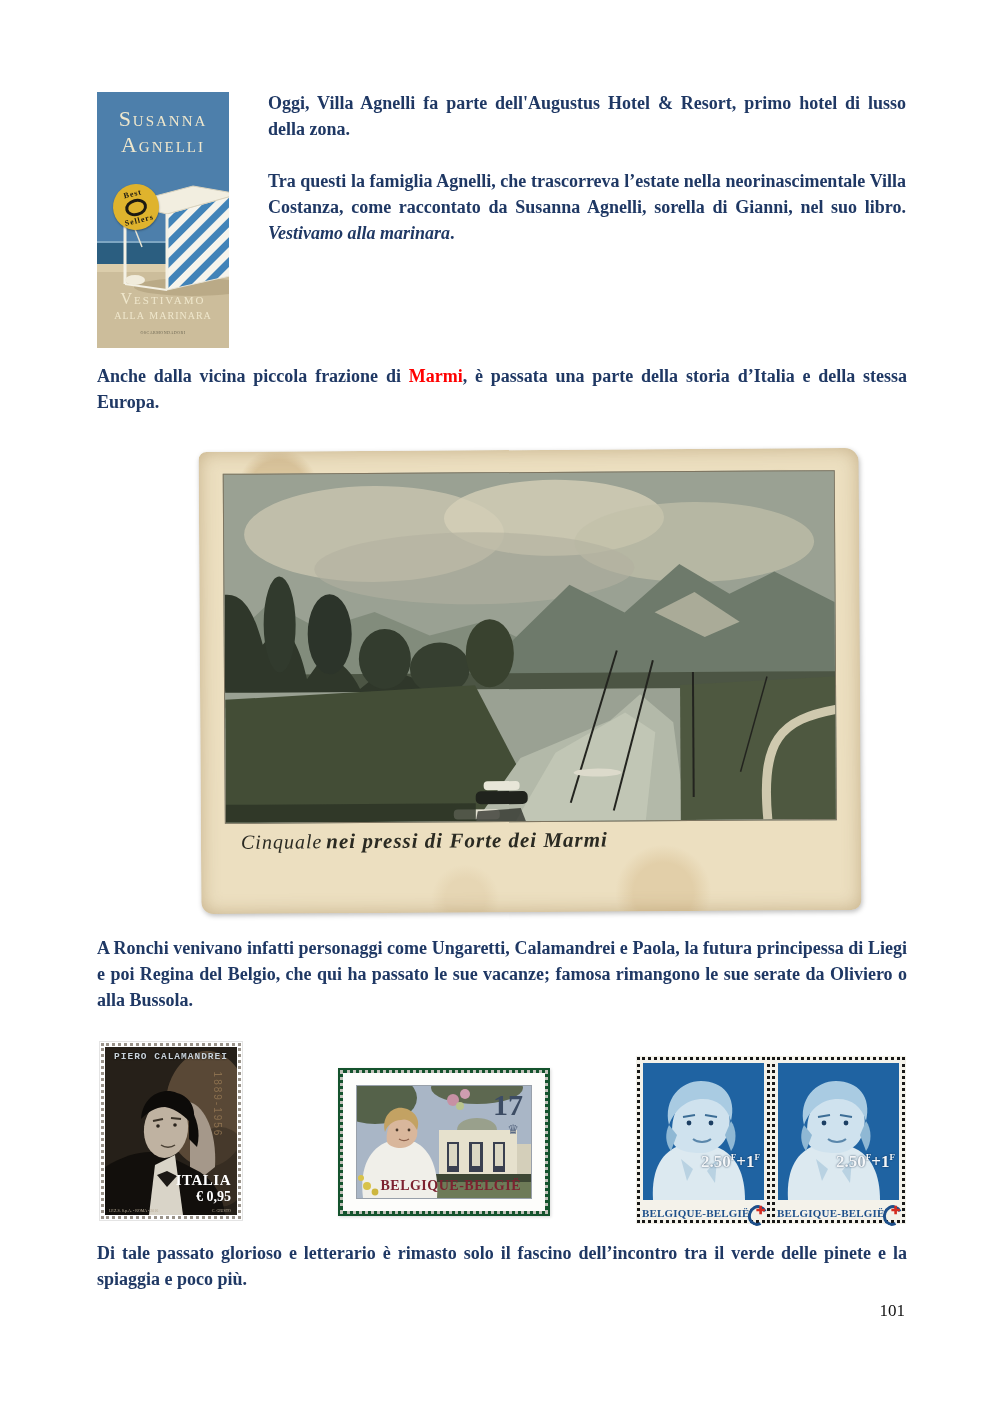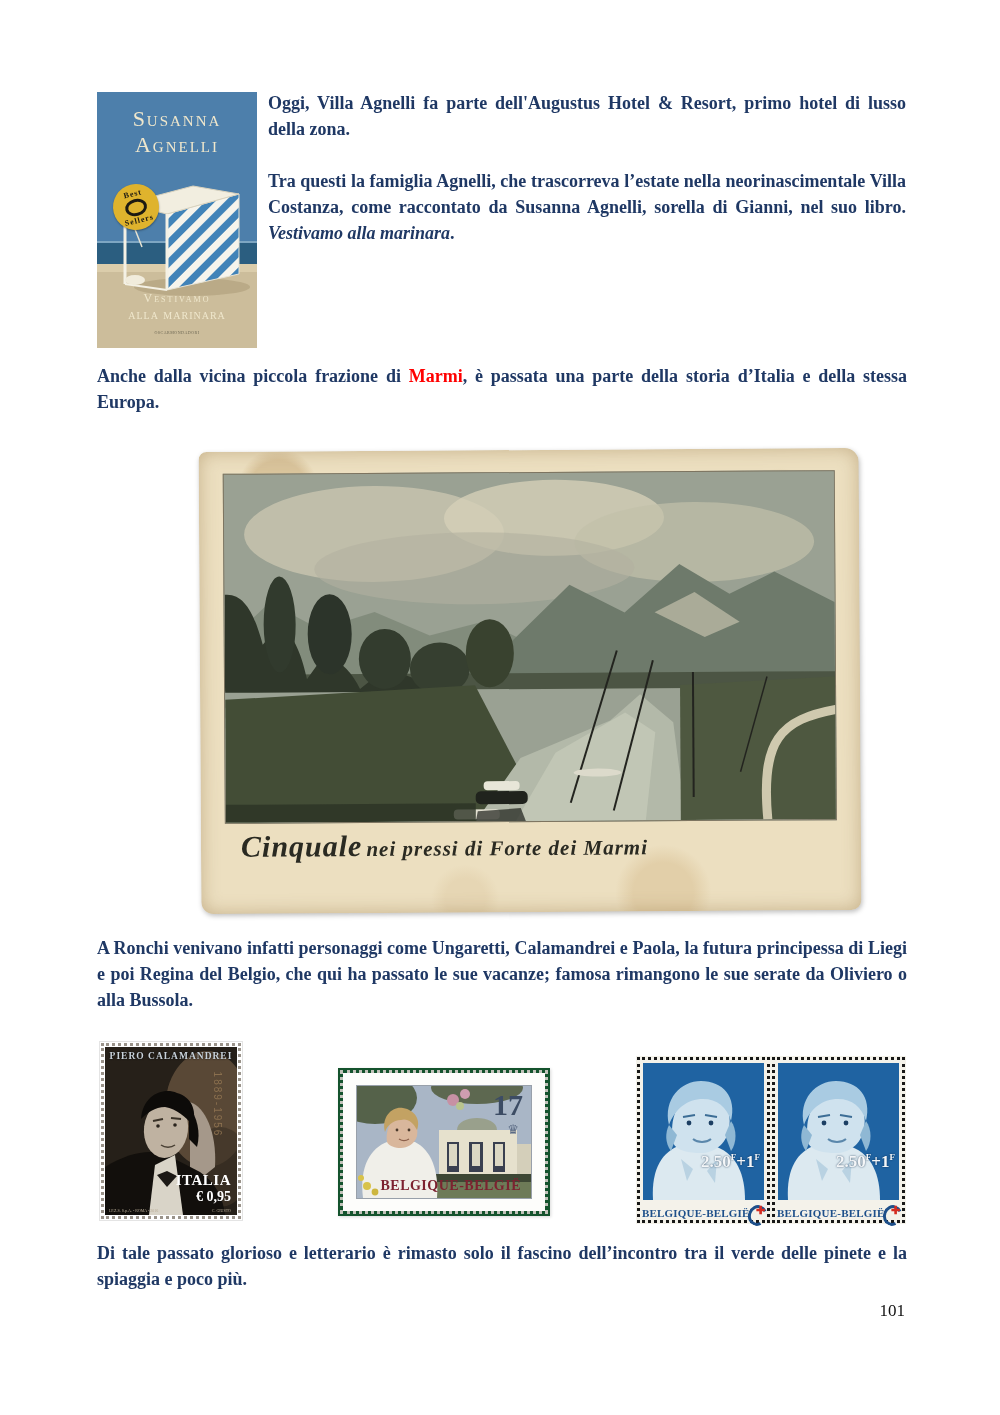--- a/index.html
+++ b/index.html
@@ -8,69 +8,69 @@
     font-family:"Liberation Serif", serif;
   }
   .para{
     color:#1F3864;font-weight:bold;font-size:18px;line-height:26px;
     text-align:justify;margin:0;
   }
   .red{color:#FF0000;}
   .italic{font-style:italic;}
 
   
-  #book-cover{position:absolute;left:97px;top:92px;width:160px;height:256px;overflow:hidden;}
+  #book-cover{position:absolute;left:97px;top:92px;width:132px;height:256px;overflow:hidden;}
   #top-text{position:absolute;left:268px;top:90px;width:638px;}
   #top-text p{margin-bottom:26px;}
   #para4{position:absolute;left:97px;top:363px;width:810px;}
   #postcard{position:absolute;left:200px;top:450px;width:660px;height:462px;
     background:#ecdfc0;
     background-image:
       radial-gradient(circle at 12% 8%, #d9c49c 0 28px, transparent 40px),
       radial-gradient(circle at 88% 12%, #dcc8a2 0 22px, transparent 36px),
       radial-gradient(circle at 70% 96%, #e2cfa9 0 30px, transparent 48px),
       radial-gradient(circle at 40% 97%, #e6d6b4 0 20px, transparent 34px);
     border-radius:8px 14px 10px 12px;
     box-shadow:inset 0 0 18px rgba(150,120,70,.45), 1px 2px 5px rgba(0,0,0,.25);
     transform:rotate(-.35deg);
   }
   #postcard-photo-frame{position:absolute;left:24px;top:22px;right:24px;height:348px;
     border:1px solid #7d7460;background:#99a093;overflow:hidden;}
   #postcard-caption{position:absolute;left:40px;top:378px;right:30px;height:46px;
     color:#2a2a22;font-style:italic;white-space:nowrap;}
-  #postcard-caption .lead{font-size:30px;font-weight:bold;letter-spacing:1px;}
+  #postcard-caption .lead{font-size:20px;font-weight:normal;letter-spacing:1px;}
   #postcard-caption .rest{font-size:21px;font-weight:bold;letter-spacing:1px;}
   #para5{position:absolute;left:97px;top:935px;width:810px;}
   #para6{position:absolute;left:97px;top:1240px;width:810px;}
   #page-number{position:absolute;right:95px;top:1301px;font-size:17px;color:#111;}
 
   
   #book-cover svg{position:absolute;left:0;top:0;}
   .cover-author{position:absolute;left:0;top:14px;width:100%;text-align:center;
     color:#efe7cc;font-size:22px;letter-spacing:2px;line-height:26px;font-variant:small-caps;}
   .cover-title{position:absolute;left:0;top:198px;width:100%;text-align:center;
     color:#efe7cc;font-variant:small-caps;}
-  .cover-title .t1{font-size:12px;letter-spacing:2px;display:block;line-height:17px;}
+  .cover-title .t1{font-size:16px;letter-spacing:2px;display:block;line-height:17px;}
   .cover-title .t2{font-size:14px;letter-spacing:1px;display:block;line-height:15px;}
   .cover-pub{position:absolute;left:0;top:238px;width:100%;text-align:center;
     color:#6d6753;font-size:4px;letter-spacing:.5px;}
   #cover-badge{position:absolute;left:16px;top:92px;width:46px;height:46px;border-radius:50%;
     background:#dfb32d;transform:rotate(-14deg);box-shadow:0 1px 2px rgba(0,0,0,.35);
     display:flex;flex-direction:column;align-items:center;justify-content:center;}
   #cover-badge .b1,#cover-badge .b2{font-size:8px;font-weight:bold;color:#1d1a12;letter-spacing:1px;line-height:8px;}
   #cover-badge .oval{width:16px;height:11px;border:3px solid #1d1a12;border-radius:50%;margin:1px 0;}
 
   
   #stamps-row{position:absolute;left:0;top:1040px;width:1000px;height:190px;}
   #stamp-calamandrei{position:absolute;left:100px;top:2px;width:132px;height:168px;
     background:#262019;border:5px solid #fff;outline:3px dotted #9a938a;outline-offset:-4px;
     box-shadow:0 0 0 1px #e4e4e4;}
   #stamp-calamandrei svg{position:absolute;left:0;top:0;}
   .cal-name{position:absolute;left:0;top:4px;width:100%;text-align:center;color:#c8d2da;
-    font-size:9.5px;font-weight:bold;letter-spacing:1px;text-shadow:0 0 2px #000;font-family:Liberation Serif, serif;}
+    font-size:9.5px;font-weight:bold;letter-spacing:1px;text-shadow:0 0 2px #000;font-family:Liberation Mono, monospace;}
   .cal-years{position:absolute;right:-14px;top:52px;color:#8a6f4e;font-size:10px;letter-spacing:2px;
     transform:rotate(90deg);font-family:"Liberation Sans",sans-serif;}
   .cal-country{position:absolute;right:6px;bottom:26px;color:#fff;font-size:15px;font-weight:bold;letter-spacing:.5px;margin-left:44px;}
   .cal-value{position:absolute;right:6px;bottom:10px;color:#fff;font-size:14px;font-weight:bold;}
   .cal-foot-left{position:absolute;left:4px;bottom:2px;color:#b9ac96;font-size:4px;}
   .cal-foot-right{position:absolute;right:6px;bottom:2px;color:#b9ac96;font-size:4px;}
 
   #stamp-paola17{position:absolute;left:338px;top:28px;width:202px;height:138px;
     background:#fdfdfb;border:5px solid #14532d;outline:3px dotted #c2c2ba;outline-offset:-5px;
     box-shadow:1px 1px 3px rgba(0,0,0,.15);}

